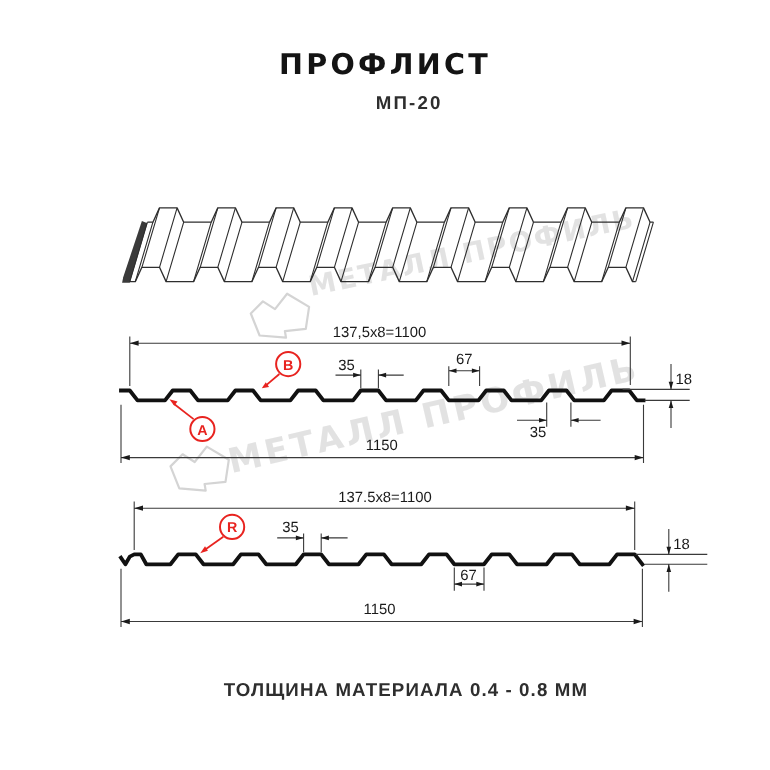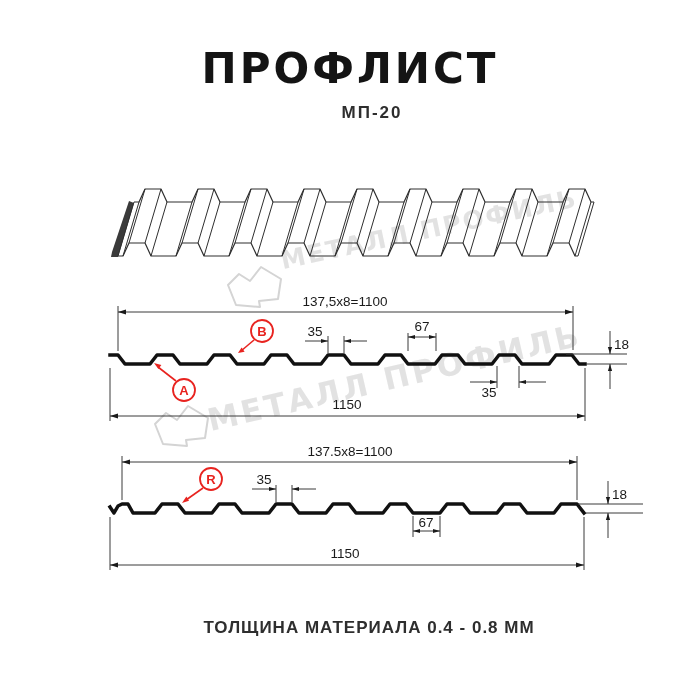--- a/index.html
+++ b/index.html
@@ -1,20 +1,20 @@
 <!DOCTYPE html>
 <html><head>
 <meta charset="utf-8">
 <style>
   html,body{margin:0;padding:0;}
   body{width:700px;height:700px;position:relative;background:#ffffff;overflow:hidden;
        font-family:"Liberation Sans",sans-serif;}
   
   .hdr{position:absolute;left:0;top:44px;width:700px;text-align:center;z-index:3;}
-  .title{font-size:42px;font-weight:800;letter-spacing:3px;color:#141414;
+  .title{font-size:26px;font-weight:800;letter-spacing:3px;color:#141414;
          font-family:"DejaVu Sans","Liberation Sans",sans-serif;text-align:center;}
   .subtitle{margin-top:10px;font-size:17px;font-weight:600;letter-spacing:2px;color:#2e2e2e;padding-left:44px;}
   
   .ftr{position:absolute;left:0;top:618px;width:700px;text-align:center;z-index:3;
        font-size:17px;font-weight:600;letter-spacing:1px;color:#2e2e2e;margin-left:19px;}
   
   .wm-text{position:absolute;z-index:1;color:#d0d0d0;opacity:.6;font-weight:700;
            white-space:nowrap;transform-origin:0 100%;
            font-family:"DejaVu Sans","Liberation Sans",sans-serif;}
   #wm1{left:284px;top:246px;font-size:25px;letter-spacing:2px;transform:rotate(-12deg);}

